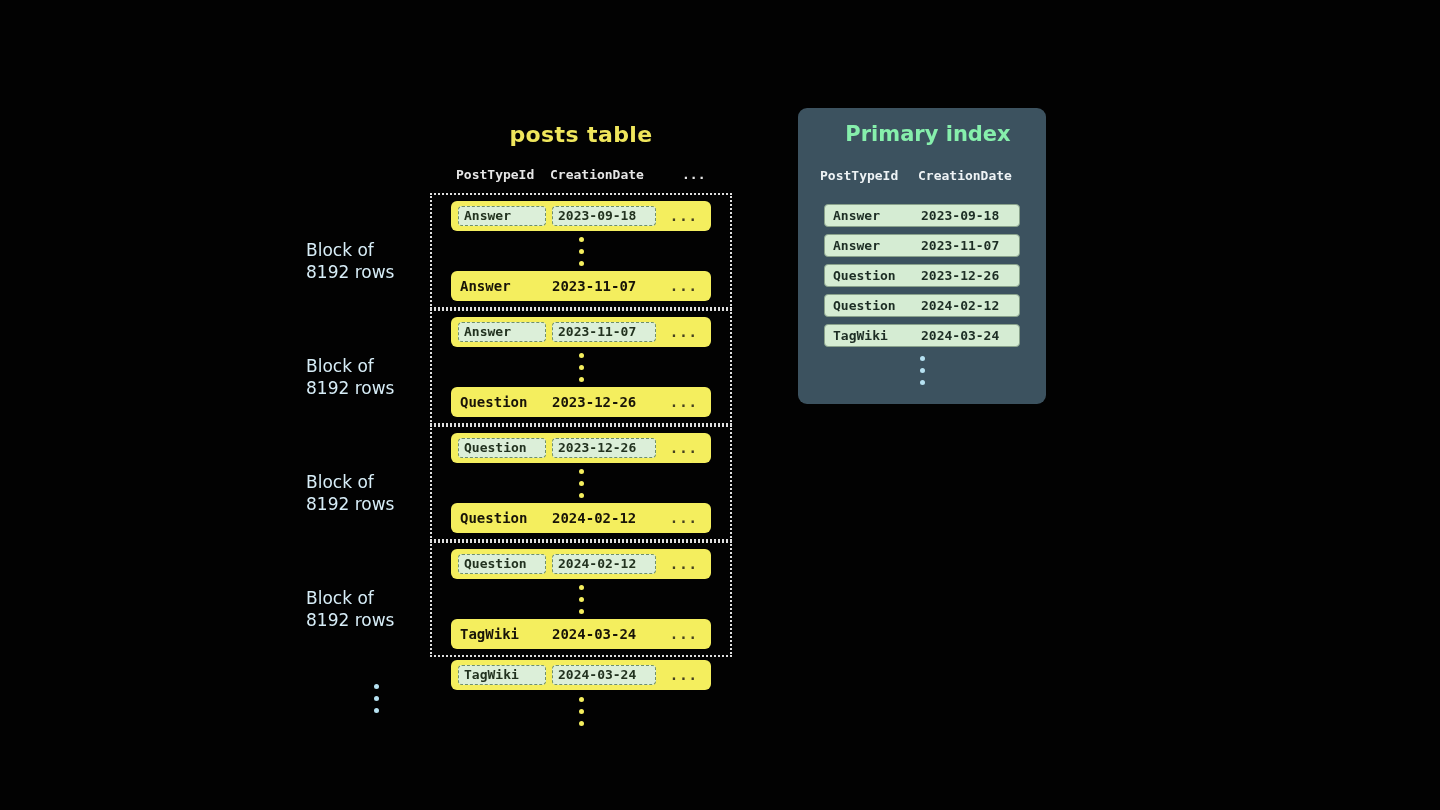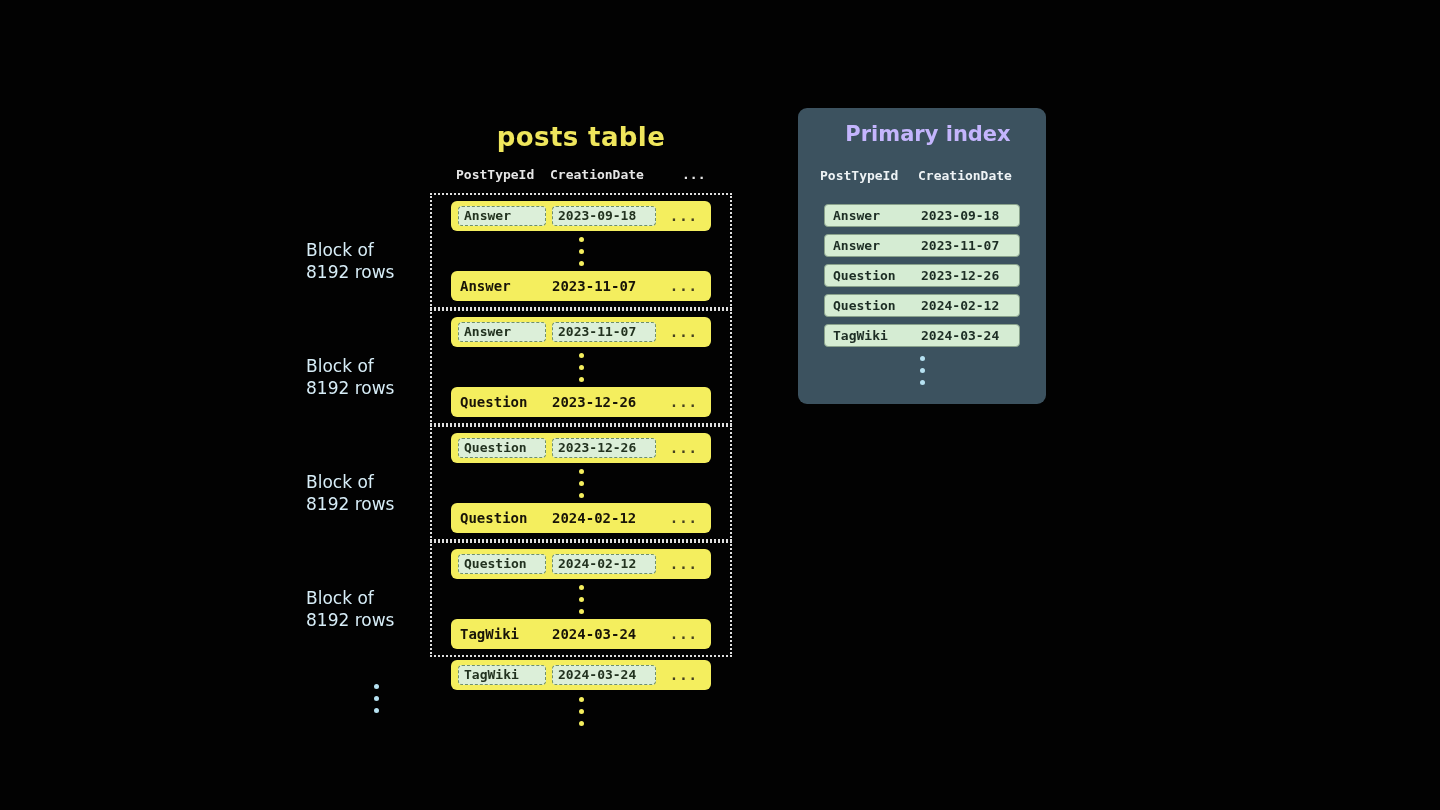--- a/index.html
+++ b/index.html
@@ -2,21 +2,21 @@
 <html><head>
 <meta charset="utf-8">
 <style>
   * { margin:0; padding:0; box-sizing:border-box; }
   html,body { width:1440px; height:810px; background:#020202; overflow:hidden;
               font-family:"DejaVu Sans", "Liberation Sans", sans-serif; }
   .stage { position:relative; width:1440px; height:810px; }
 
   
   .posts-title { position:absolute; left:431px; top:122px; width:300px; text-align:center;
-                 color:#efe65c; font-size:26px; font-weight:700; letter-spacing:.4px; }
+                 color:#efe65c; font-size:22px; font-weight:700; letter-spacing:.4px; }
 
   .posts-headers { position:absolute; left:456px; top:167px; display:flex;
                    color:#e6e6e6; font-size:13px; font-weight:600;
                    font-family:"DejaVu Sans Mono", monospace; }
   .posts-headers .h1 { width:94px; }
   .posts-headers .h2 { width:132px; }
 
   .block { position:absolute; left:430px; width:302px; height:116px;
            border:2px dotted #dedede; display:flex; flex-direction:column;
            align-items:center; justify-content:space-between; padding:6px 0; }
@@ -45,21 +45,21 @@
   .dot { width:5px; height:5px; border-radius:50%; }
   .dots-yellow .dot { background:#f4ee5e; }
   .dots-blue .dot { background:#b6e1f1; }
   .dots-bottom-yellow { position:absolute; left:571px; top:697px; width:20px; }
   .dots-bottom-blue   { position:absolute; left:366px; top:684px; width:20px; }
 
   
   .index-panel { position:absolute; left:798px; top:108px; width:248px; height:296px;
                  background:#3c525f; border-radius:9px; }
   .index-title { position:absolute; top:14px; left:0; width:100%; text-align:center;
-                 color:#c4b5fd; font-size:21px; font-weight:600;padding-left:12px; }
+                 color:#86efac; font-size:21px; font-weight:600;padding-left:12px; }
   .index-headers { position:absolute; left:22px; top:60px; display:flex;
                    color:#eef3f5; font-size:13px; font-weight:600;
                    font-family:"DejaVu Sans Mono", monospace; }
   .index-headers .h1 { width:98px; }
   .index-rows { position:absolute; left:26px; top:96px; display:flex;
                 flex-direction:column; gap:7px; }
   .index-row { width:196px; height:23px; background:#d5ecd3; border:1px solid #8aa38c;
                border-radius:4px; display:flex; align-items:center; padding:0 8px;
                font-family:"DejaVu Sans Mono", "Liberation Mono", monospace;
                font-weight:700; font-size:13px; color:#1d2d24; }

